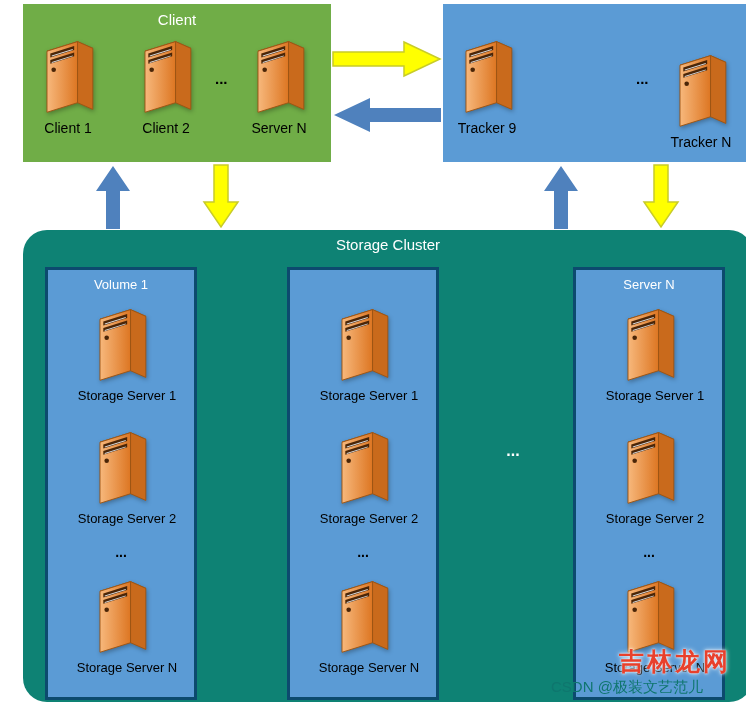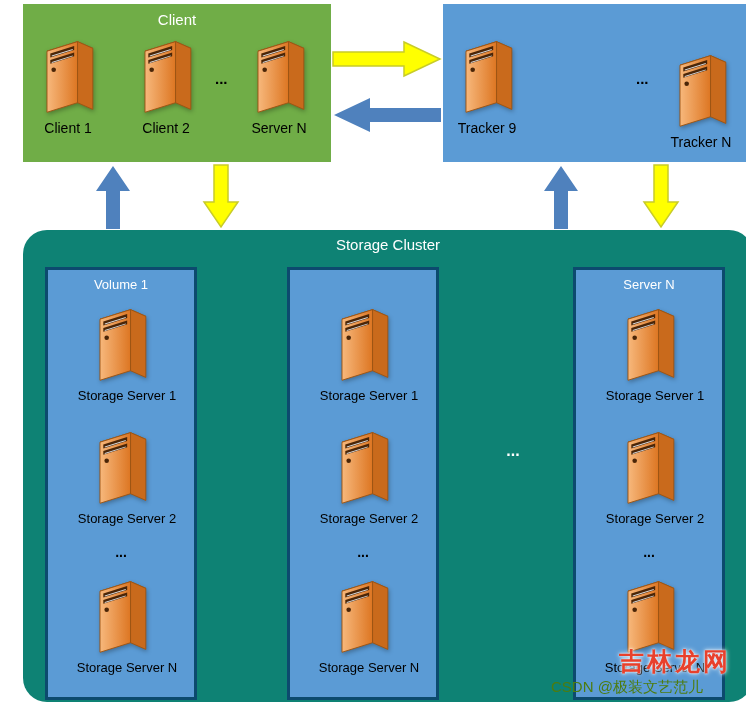--- a/index.html
+++ b/index.html
@@ -33,21 +33,21 @@
   .vol-dots  { position:absolute; left:0; width:100%; text-align:center; font-size:14px; font-weight:bold; color:#000000; }
   .storage-dots { position:absolute; left:460px; top:212px; width:60px; text-align:center; color:#ffffff; font-size:16px; font-weight:bold; }
   .arrow { position:absolute; }
   .wm-red {
     position:absolute; left:604px; top:645px; z-index:6;
     font-size:25px; font-weight:bold; color:#e8402c; letter-spacing:3px;
     text-shadow:0 0 2px #ffffff, 0 0 5px #ffffff;
   }
   .wm-gray {
     position:absolute; left:536px; top:678px; z-index:6;
-    font-size:15px; color:#4d7c0f;
+    font-size:15px; color:#0f766e;
   }
 </style>
 </head>
 <body>
 
 <div class="canvas">
 
   <svg width="0" height="0" style="position:absolute" aria-hidden="true">
     <defs>
       <linearGradient id="gradFront" x1="0" y1="0" x2="1" y2="0">

